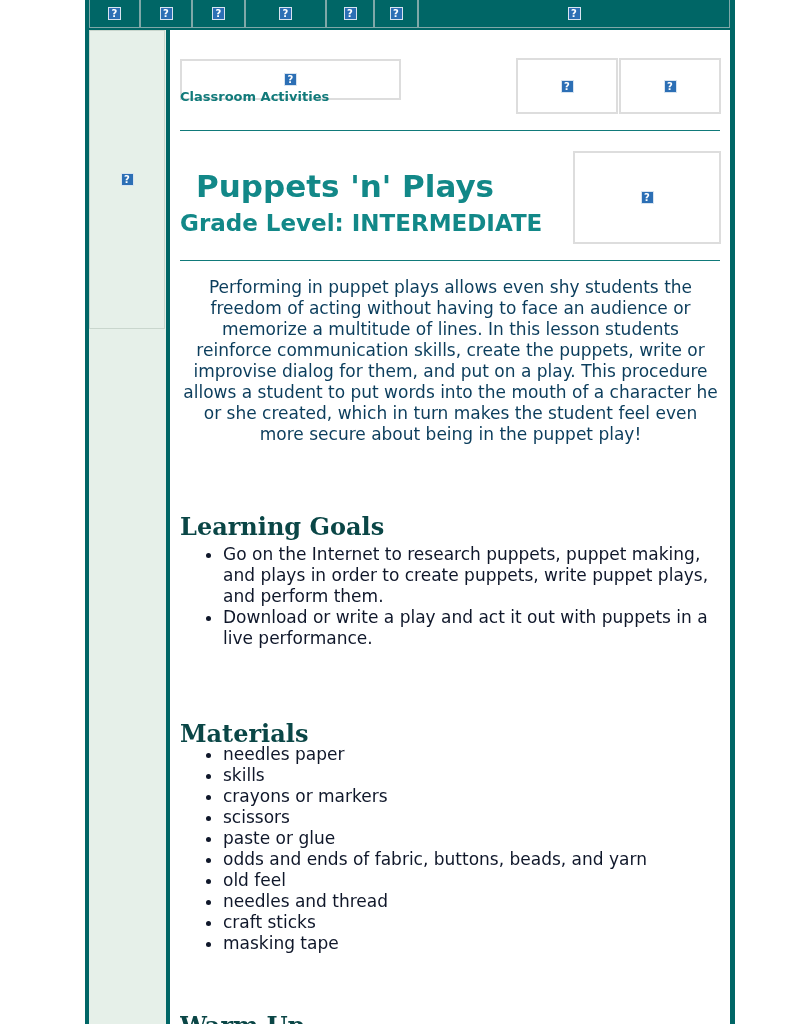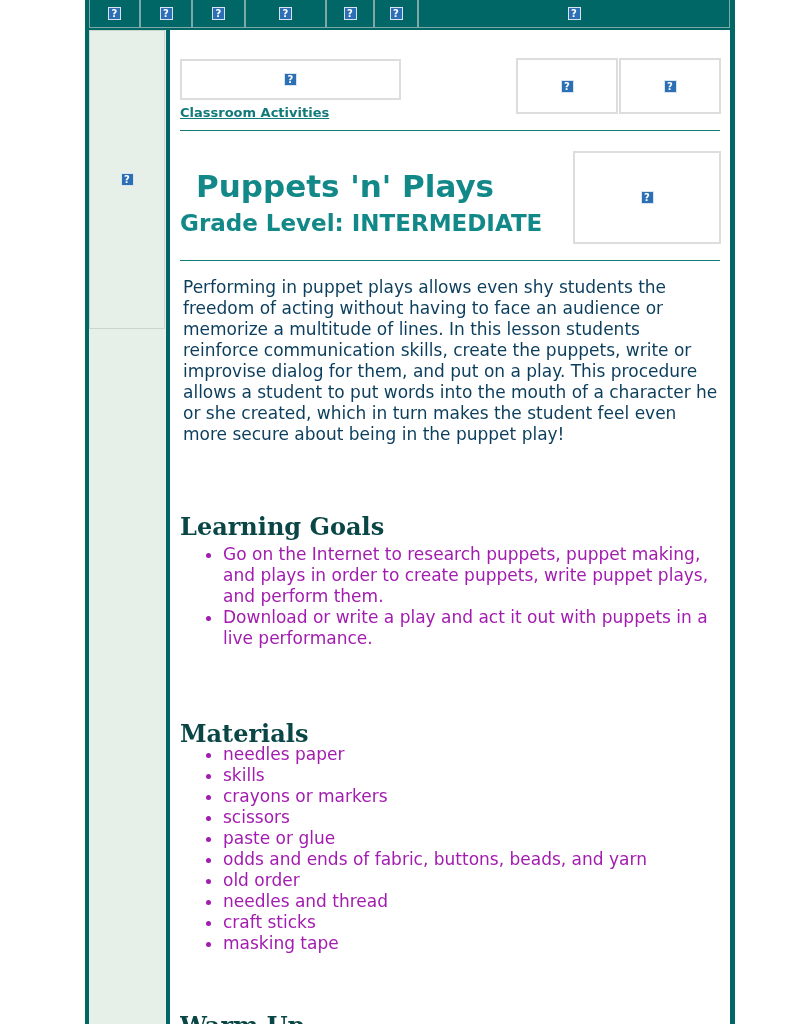--- a/index.html
+++ b/index.html
@@ -7,27 +7,27 @@
   .page { position: absolute; left: 85px; top: 0; width: 650px; height: 1024px; background: #ffffff; }
   .outer-left { position: absolute; left: 85px; top: 0; width: 4px; height: 1024px; background: #006666; }
   .outer-right { position: absolute; left: 730px; top: 0; width: 5px; height: 1024px; background: #006666; }
   .topnav { position: absolute; left: 89px; top: 0; width: 641px; height: 30px; background: #006666; display: flex; }
   .navcell { height: 28px; border: 1px solid #7fa8a8; border-top: none; display: flex; align-items: center; justify-content: center; box-sizing: border-box; cursor: pointer; }
   .ph { width: 13px; height: 13px; background: #2c6fb5; border: 1px solid #d8e4f0; box-sizing: border-box; color: #ffffff; font-size: 10px; font-weight: bold; line-height: 11px; text-align: center; font-family: "DejaVu Sans", sans-serif; }
   .sidebar { position: absolute; left: 89px; top: 30px; width: 77px; height: 994px; background: #e6f0e9; }
   .sidebar-box { position: absolute; left: 0; top: 0; width: 76px; height: 299px; border: 1px solid #c9d6cd; box-sizing: border-box; display: flex; align-items: center; justify-content: center; }
   .divider-bar { position: absolute; left: 166px; top: 30px; width: 4px; height: 994px; background: #006666; }
   .box { position: absolute; border: 2px solid #dddddd; box-sizing: border-box; display: flex; align-items: center; justify-content: center; background: #ffffff; }
-  .crumb { position: absolute; left: 180px; top: 105px; font-size: 13px; font-weight: bold; color: #117a7a; text-decoration: underline; cursor: pointer; }
+  .crumb { position: absolute; left: 180px; top: 89px; font-size: 13px; font-weight: bold; color: #117a7a; cursor: pointer; }
   .hr { position: absolute; left: 180px; width: 540px; height: 1px; background: #117a7a; }
   .title { position: absolute; left: 180px; top: 152px; font-size: 31px; font-weight: bold; color: #128888; margin: 16px; }
   .grade { position: absolute; left: 180px; top: 210px; font-size: 23px; font-weight: bold; color: #128888; margin: 0; }
-  .intro { position: absolute; left: 183px; top: 277px; width: 535px; font-size: 17px; line-height: 21px; color: #0b3d5c; margin: 0; }
+  .intro { position: absolute; left: 183px; top: 277px; width: 535px; font-size: 17px; line-height: 21px; color: #0b3d5c; margin: 0; text-align: center; }
   .h2 { position: absolute; left: 180px; font-family: "DejaVu Serif", serif; font-size: 24px; font-weight: bold; color: #0a4646; margin: 0; text-align: right; }
-  ul.list { position: absolute; left: 180px; margin: 0; padding-left: 43px; font-size: 17px; line-height: 21px; color: #a21caf; width: 500px; }
+  ul.list { position: absolute; left: 180px; margin: 0; padding-left: 43px; font-size: 17px; line-height: 21px; color: #0f172a; width: 500px; }
   ul.list li { margin: 0; }
   .clip { position: absolute; left: 180px; top: 1012px; height: 12px; overflow: hidden; width: 300px; }
   .clip .h2c { font-family: "DejaVu Serif", serif; font-size: 24px; font-weight: bold; color: #0a4646; margin: 0; line-height: 28px; }
 </style>
 </head>
 <body>
 
 <div class="page"></div>
 <div class="outer-left"></div>
 <div class="outer-right"></div>
@@ -92,21 +92,21 @@
 </ul>
 
 <h2 class="h2" style="top:719px;">Materials</h2>
 <ul class="list" style="top:744px;">
   <li>needles paper</li>
   <li>skills</li>
   <li>crayons or markers</li>
   <li>scissors</li>
   <li>paste or glue</li>
   <li>odds and ends of fabric, buttons, beads, and yarn</li>
-  <li>old order</li>
+  <li>old feel</li>
   <li>needles and thread</li>
   <li>craft sticks</li>
   <li>masking tape</li>
 </ul>
 
 <div class="clip">
   <h2 class="h2c">Warm Up</h2>
 </div>
 
 </body></html>

